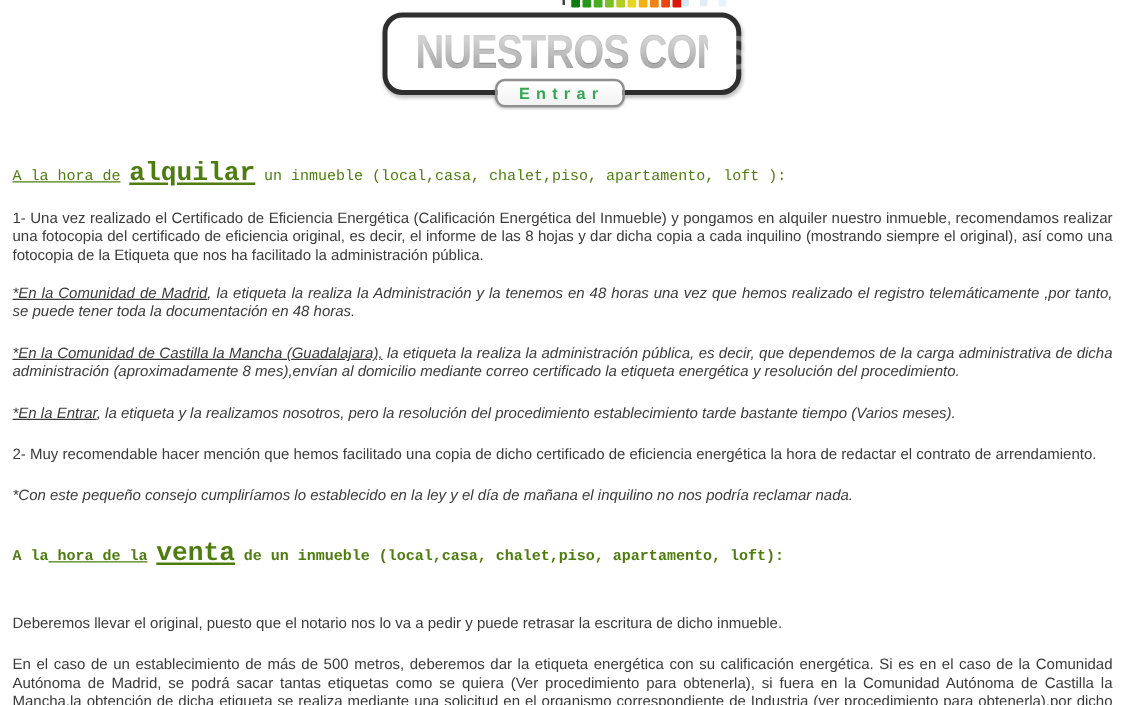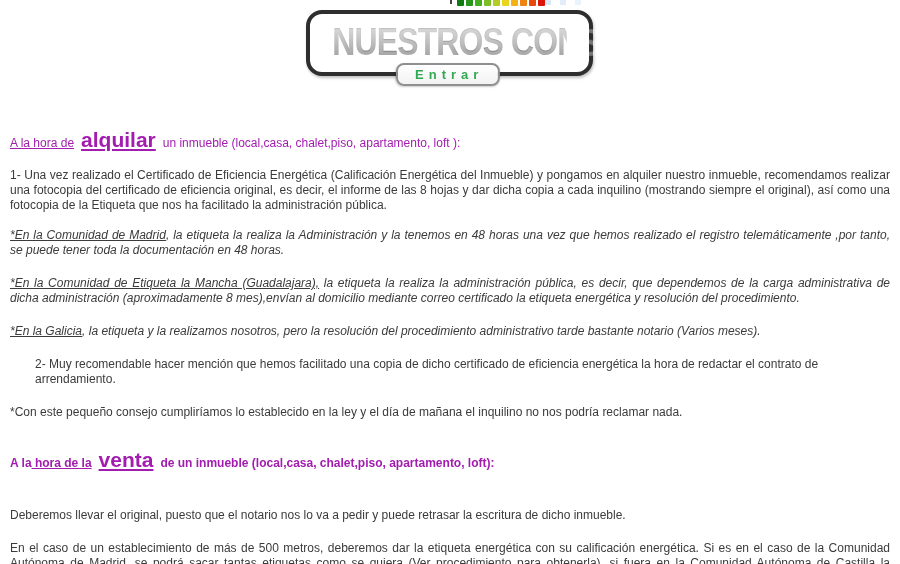--- a/index.html
+++ b/index.html
@@ -39,21 +39,21 @@
     background:linear-gradient(180deg,#ffffff 0%,#f2f2f2 100%);
     border:2px solid #8f8f8f;border-radius:8px;
     padding:2px 14px;min-width:72px;text-align:right;
     font-size:13px;font-weight:bold;letter-spacing:5px;
     color:#33a852;cursor:pointer;box-shadow:0 1px 2px rgba(0,0,0,.2);
   }
 
   
   .content{padding:0 10px;color:#3b3b3b;font-size:12px;}
   .green-heading{
-    color:#a21caf;margin:24px 0 16px 0;font-size:12px;font-weight:normal;
+    color:#4d7c0f;margin:24px 0 16px 0;font-size:12px;font-weight:normal;font-family:Liberation Mono, monospace;
   }
   .green-heading .lead{text-decoration:underline;}
   .green-heading .keyword{
     font-size:21px;font-weight:bold;text-decoration:underline;margin:0 7px;
   }
   .green-heading.bold-heading{font-weight:bold;}
   .content p{margin:0 0 15px 0;line-height:15px;text-align:justify;}
   .italic-note{font-style:italic;font-size:12px;margin-bottom:18px !important;}
   .italic-note .ulead{text-decoration:underline;}
   .plain{text-align:left !important;}
@@ -95,30 +95,30 @@
       <span class="lead">A la hora de</span><span class="keyword">alquilar</span><span>un inmueble (local,casa, chalet,piso, apartamento, loft ):</span>
     </h2>
 
     <p>1- Una vez realizado el Certificado de Eficiencia Energética (Calificación Energética del Inmueble) y pongamos  en alquiler nuestro inmueble, recomendamos realizar una fotocopia del certificado de eficiencia original, es decir, el informe de las 8 hojas y dar dicha copia a cada inquilino (mostrando siempre el original), así como una fotocopia de la Etiqueta que nos ha facilitado la administración pública.</p>
 
     <p class="italic-note">
       <span class="ulead">*En la Comunidad de Madrid</span><span>, la etiqueta la realiza la Administración y la tenemos en 48 horas una vez que hemos realizado el  registro telemáticamente ,por tanto, se puede tener toda la documentación en 48 horas.</span>
     </p>
 
     <p class="italic-note">
-      <span class="ulead">*En la Comunidad de Etiqueta la Mancha (Guadalajara),</span><span> la etiqueta la realiza la administración pública, es decir, que dependemos de la carga administrativa de dicha administración (aproximadamente 8 mes),envían al domicilio mediante correo certificado  la etiqueta energética y resolución del procedimiento.</span>
+      <span class="ulead">*En la Comunidad de Castilla la Mancha (Guadalajara),</span><span> la etiqueta la realiza la administración pública, es decir, que dependemos de la carga administrativa de dicha administración (aproximadamente 8 mes),envían al domicilio mediante correo certificado  la etiqueta energética y resolución del procedimiento.</span>
     </p>
 
     <p class="italic-note">
-      <span class="ulead">*En la Galicia</span><span>, la etiqueta y  la realizamos nosotros, pero la resolución del procedimiento administrativo tarde bastante notario (Varios meses).</span>
+      <span class="ulead">*En la Entrar</span><span>, la etiqueta y  la realizamos nosotros, pero la resolución del procedimiento establecimiento tarde bastante tiempo (Varios meses).</span>
     </p>
 
-    <p class="plain" style="margin-bottom:18px;margin-left:25px;">2- Muy recomendable hacer mención  que hemos  facilitado una copia de dicho certificado de eficiencia energética la hora de redactar el contrato de arrendamiento.</p>
+    <p class="plain" style="margin-bottom:18px;">2- Muy recomendable hacer mención  que hemos  facilitado una copia de dicho certificado de eficiencia energética la hora de redactar el contrato de arrendamiento.</p>
 
-    <p class="plain" style="margin-bottom:28px;">*Con este pequeño consejo cumpliríamos lo establecido en la ley y el día de mañana el inquilino no nos podría reclamar nada.</p>
+    <p class="plain" style="margin-bottom:28px;font-style:italic;">*Con este pequeño consejo cumpliríamos lo establecido en la ley y el día de mañana el inquilino no nos podría reclamar nada.</p>
 
     <h2 class="green-heading bold-heading" style="margin-top:6px;">
       <span>A la</span><span class="lead"> hora de la</span><span class="keyword">venta</span><span>de un inmueble (local,casa, chalet,piso, apartamento, loft):</span>
     </h2>
 
     <p class="plain" style="margin-bottom:18px;margin-top:36px;">Deberemos llevar el original, puesto que el notario nos lo va a pedir y puede retrasar la escritura de dicho inmueble.</p>
 
     <p>En el caso de un establecimiento de más de 500 metros, deberemos dar la etiqueta energética con su calificación energética. Si es en el caso de la Comunidad Autónoma de Madrid, se podrá sacar tantas etiquetas como se quiera (Ver procedimiento para obtenerla), si fuera en la Comunidad Autónoma de Castilla la Mancha,la obtención de dicha etiqueta se realiza mediante una solicitud en el organismo correspondiente de Industria (ver procedimiento para obtenerla),por dicho motivo, aconsejamos que realicen una copia en color del original,puesto que si se pierde le llevará un tiempo obtener una copia.</p>
 
   </div>

